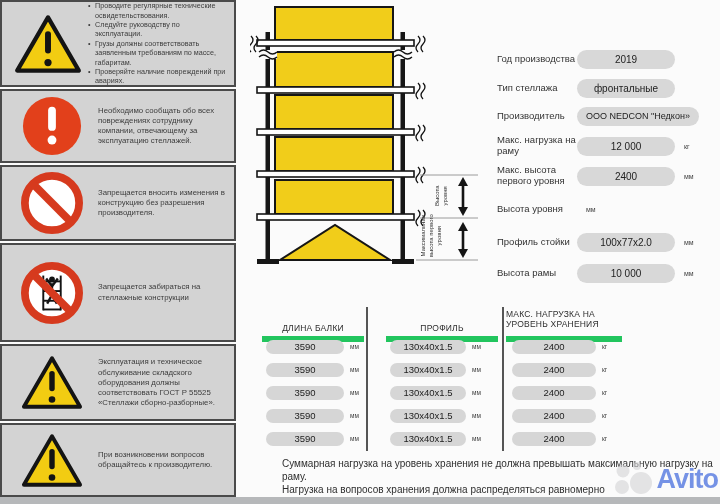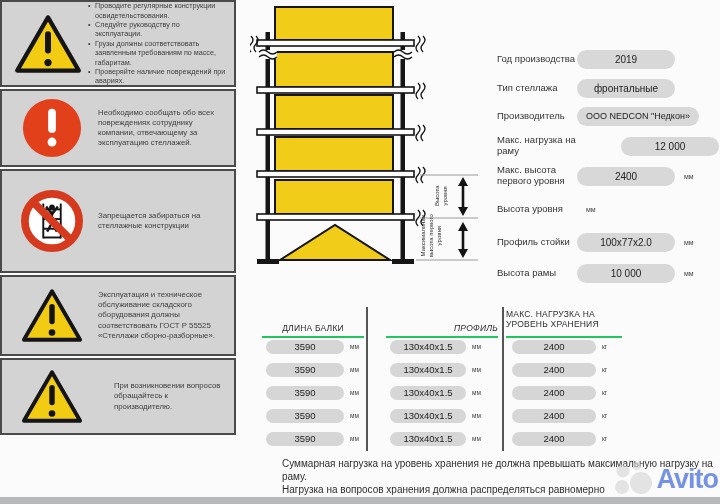--- a/index.html
+++ b/index.html
@@ -5,51 +5,51 @@
   html,body{margin:0;padding:0;}
   .page{position:relative;width:720px;height:504px;background:#fbfbfb;overflow:hidden;
         font-family:"Liberation Sans",sans-serif;color:#3a3a3a;}
   
   .left-panel{position:absolute;left:0;top:0;width:236px;height:497px;display:flex;
               flex-direction:column;gap:2px;}
   .wblock{box-sizing:border-box;background:#d3d3d3;border:2px solid #4a4a4a;
           display:flex;align-items:center;}
   .wblock .icon-wrap{flex-shrink:0;display:flex;justify-content:center;}
   .wblock .wtext{font-size:7.8px;line-height:1.3;color:#3c3c3c;margin-right:6px;}
-  .b1{height:87px;}.b2{height:78px;}.b3{height:79px;}.b4{height:104px;}.b5{height:81px;}.b6{height:77px;gap:16px;}
+  .b1{height:87px;}.b2{height:78px;}.b3{height:79px;}.b4{height:104px;}.b5{height:81px;}.b6{height:77px;}
   .b1 .icon-wrap{width:80px;margin-left:6px;}
   .b2 .icon-wrap,.b3 .icon-wrap,.b4 .icon-wrap,.b5 .icon-wrap,.b6 .icon-wrap{width:92px;margin-left:4px;}
   .b1 .wtext{font-size:7.2px;}
   ul.bullets{margin:0;padding:0;list-style:none;}
   ul.bullets li{position:relative;padding-left:7px;}
   ul.bullets li::before{content:"•";position:absolute;left:0;top:0;}
   
   .diagram{position:absolute;left:250px;top:2px;}
   .vlabel{position:absolute;font-size:6px;line-height:1.3;color:#333;text-align:center;
           transform:rotate(-90deg);}
   .vlabel.l1{left:426px;top:188px;width:32px;}
   .vlabel.l2{left:410px;top:224px;width:44px;}
   
   .spec{position:absolute;left:497px;top:0;width:222px;height:300px;}
   .spec-row{position:absolute;left:0;display:flex;align-items:center;height:22px;width:222px;}
   .spec-label{width:80px;flex-shrink:0;font-size:9.5px;line-height:1.15;color:#333;}
   .spec-pill{width:98px;flex-shrink:0;background:#d8d8d8;border-radius:10px;height:19px;
              line-height:19px;text-align:center;font-size:10px;color:#222;}
   .spec-pill.wide{width:122px;font-size:9px;}
   .spec-unit{margin-left:9px;font-size:7px;color:#444;}
-  .r1{top:48px;}.r2{top:77px;}.r3{top:105px;}.r4{top:135px;gap:44px;}
+  .r1{top:48px;}.r2{top:77px;}.r3{top:105px;}.r4{top:135px;}
   .r5{top:165px;}.r6{top:198px;}.r7{top:231px;}.r8{top:262px;}
   
   .beam-table{position:absolute;left:250px;top:303px;width:470px;height:152px;}
   .vdiv{position:absolute;top:4px;height:144px;width:1.5px;background:#555;}
   .vdiv.d1{left:116px;}.vdiv.d2{left:252px;}
   .th{position:absolute;font-size:8.5px;letter-spacing:.2px;color:#2e2e2e;
-      border-bottom:2px solid #22c55e;box-sizing:content-box;}
+      border-bottom:6px solid #22c55e;box-sizing:content-box;}
   .th.h1{left:12px;top:20px;width:102px;height:13px;text-align:center;}
-  .th.h2{left:136px;top:20px;width:112px;height:13px;text-align:right;font-style:italic;}
+  .th.h2{left:136px;top:20px;width:112px;height:13px;text-align:center;}
   .th.h3{left:256px;top:6px;width:116px;height:27px;text-align:left;line-height:1.18;}
   .trow{position:absolute;left:0;width:470px;height:14px;}
   .tpill{position:absolute;background:#d6d6d6;border-radius:7px;height:14px;line-height:14px;
          text-align:center;font-size:9.5px;color:#222;}
   .tunit{position:absolute;font-size:6.5px;color:#444;line-height:14px;}
   .tpill.c1{left:16px;width:78px;}  .tunit.u1{left:100px;}
   .tpill.c2{left:140px;width:76px;} .tunit.u2{left:222px;}
   .tpill.c3{left:262px;width:84px;} .tunit.u3{left:352px;}
   
   .note{position:absolute;left:262px;top:457px;width:452px;font-size:10px;line-height:1.3;
@@ -68,38 +68,47 @@
 
     <div class="wblock b1">
       <span class="icon-wrap">
         <svg width="68" height="60" viewBox="0 0 64 56">
           <path d="M32 3 L61 53 L3 53 Z" fill="#f2cc12" stroke="#141414" stroke-width="4" stroke-linejoin="round"></path>
           <rect x="29.2" y="16" width="5.6" height="21" rx="2.8" fill="#141414"></rect>
           <circle cx="32" cy="45.5" r="3.4" fill="#141414"></circle>
         </svg>
       </span>
       <ul class="bullets wtext">
-        <li>Проводите регулярные конструкции освидетельствования.</li>
+        <li>Проводите регулярные технические освидетельствования.</li>
         <li>Следуйте руководству по эксплуатации.</li>
         <li>Грузы должны соответствовать заявленным требованиям по массе, габаритам.</li>
         <li>Проверяйте наличие повреждений при авариях.</li>
       </ul>
     </div>
 
     <div class="wblock b2">
       <span class="icon-wrap">
         <svg width="62" height="62" viewBox="0 0 64 64">
           <circle cx="32" cy="32" r="30" fill="#e2401b"></circle>
           <rect x="28" y="12" width="8" height="25" rx="4" fill="#ffffff"></rect>
           <circle cx="32" cy="46.5" r="4.6" fill="#ffffff"></circle>
         </svg>
       </span>
       <div class="wtext">Необходимо сообщать обо всех повреждениях сотруднику компании, отвечающему за эксплуатацию стеллажей.</div>
     </div>
 
+    <div class="wblock b3">
+      <span class="icon-wrap">
+        <svg width="62" height="62" viewBox="0 0 64 64">
+          <circle cx="32" cy="32" r="28" fill="#ffffff" stroke="#d63a1e" stroke-width="8"></circle>
+          <line x1="13" y1="13" x2="51" y2="51" stroke="#d63a1e" stroke-width="8"></line>
+        </svg>
+      </span>
+      <div class="wtext">Запрещается вносить изменения в конструкцию без разрешения производителя.</div>
+    </div>
 
     <div class="wblock b4">
       <span class="icon-wrap">
         <svg width="62" height="62" viewBox="0 0 64 64">
           <circle cx="32" cy="32" r="28" fill="#ffffff" stroke="#d63a1e" stroke-width="8"></circle>
           <g stroke="#141414" stroke-width="2" fill="none">
             <line x1="23" y1="14" x2="23" y2="50"></line>
             <line x1="41" y1="14" x2="41" y2="50"></line>
             <line x1="23" y1="20" x2="41" y2="20"></line>
             <line x1="23" y1="30" x2="41" y2="30"></line>

